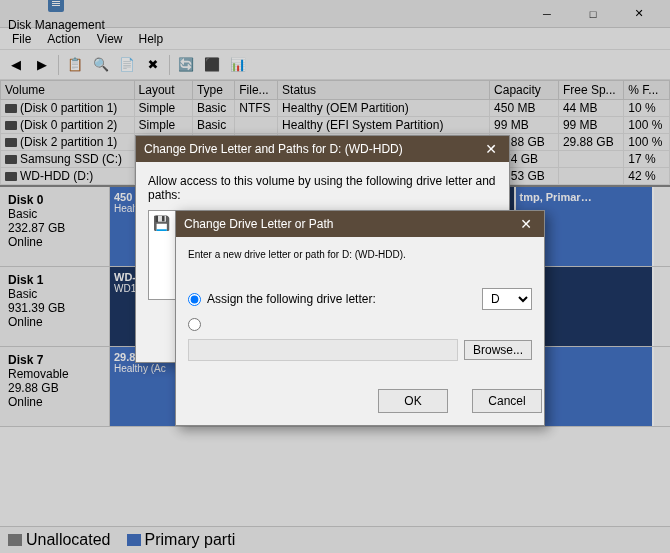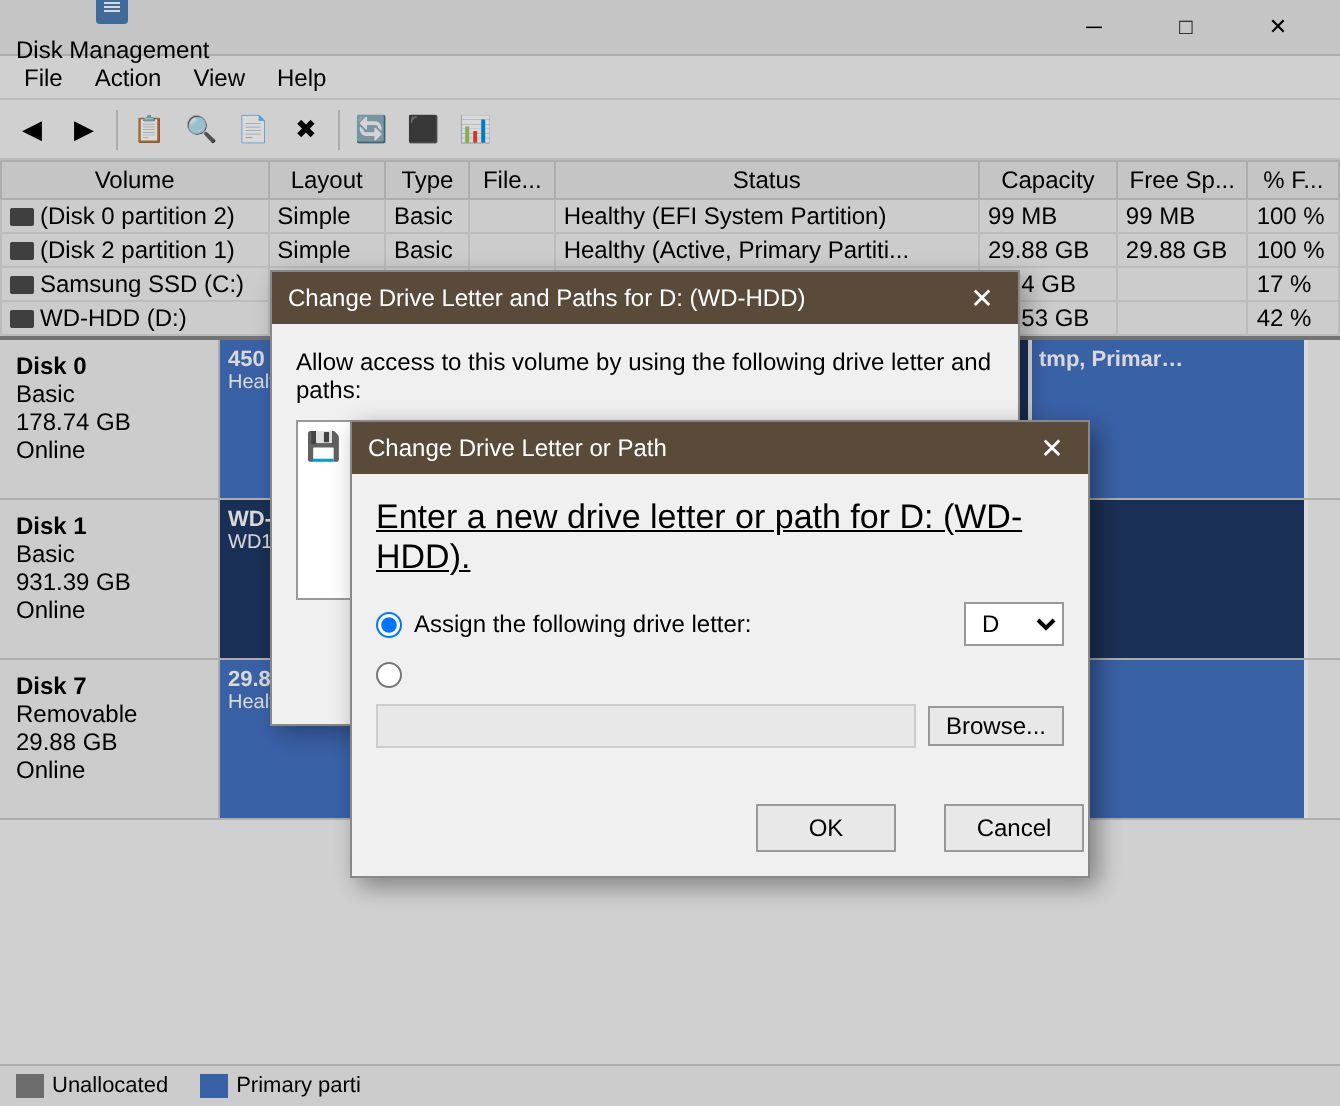--- a/index.html
+++ b/index.html
@@ -49,21 +49,21 @@
 
     
     .main-area { display: flex; flex-direction: column; height: calc(553px - 80px); }
 
     
     .table-area { flex: 0 0 auto; border-bottom: 2px solid #888; overflow: hidden; }
 
     table { width: 100%; border-collapse: collapse; font-size: 12px; }
     thead { background: #e8e8e8; }
     th {
-      border: 1px solid #ccc; padding: 2px 4px; text-align: center; font-weight: normal;
+      border: 1px solid #ccc; padding: 2px 4px; text-align: left; font-weight: normal;
       white-space: nowrap; overflow: hidden;
     }
     td { border: 1px solid #ddd; padding: 1px 4px; white-space: nowrap; overflow: hidden; }
     .col-volume { width: 110px; }
     .col-layout { width: 55px; }
     .col-type { width: 40px; }
     .col-file { width: 40px; }
     .col-status { width: 200px; }
     .col-cap { width: 65px; }
     .col-free { width: 55px; }
@@ -111,21 +111,21 @@
       display: flex;
       align-items: center;
       padding: 4px 8px;
       gap: 16px;
       border-top: 1px solid #ccc;
       background: #f0f0f0;
       position: absolute;
       bottom: 0;
       left: 0;
       right: 0;
-      font-size: 11px;
+      font-size: 16px;
     }
     .legend-item { display: flex; align-items: center; gap: 4px; }
     .legend-box { width: 14px; height: 12px; }
 
     
     .modal-overlay {
       position: fixed; top: 0; left: 0; right: 0; bottom: 0;
       background: rgba(0,0,0,0.15);
       z-index: 100;
     }
@@ -196,21 +196,21 @@
       background: #5a4a3a;
       color: white;
       display: flex;
       align-items: center;
       justify-content: space-between;
       padding: 0 8px;
       height: 26px;
       font-size: 12px;
     }
     .dialog2-content { padding: 12px; }
-    .dialog2-desc { margin-bottom: 12px; font-size: 17px; text-decoration: underline; }
+    .dialog2-desc { margin-bottom: 28px; font-size: 10px; }
     .radio-row {
       display: flex;
       align-items: center;
       gap: 6px;
       margin-bottom: 8px;
     }
     .radio-row input[type=radio] { margin: 0; }
     .radio-label { font-size: 12px; }
     .drive-select {
       width: 50px; height: 22px; border: 1px solid #999; background: white;
@@ -298,20 +298,30 @@
           <th class="col-layout">Layout</th>
           <th class="col-type">Type</th>
           <th class="col-file">File...</th>
           <th class="col-status">Status</th>
           <th class="col-cap">Capacity</th>
           <th class="col-free">Free Sp...</th>
           <th class="col-pct">% F...</th>
         </tr>
       </thead>
       <tbody id="table-body">
+      <tr>
+      <td class="col-volume"><span style="display:inline-block;width:12px;height:9px;background:#4a4a4a;margin-right:3px;vertical-align:middle;border-radius:1px;"></span>(Disk 0 partition 1)</td>
+      <td class="col-layout">Simple</td>
+      <td class="col-type">Basic</td>
+      <td class="col-file">NTFS</td>
+      <td class="col-status">Healthy (OEM Partition)</td>
+      <td class="col-cap">450 MB</td>
+      <td class="col-free">44 MB</td>
+      <td class="col-pct">10 %</td>
+    </tr>
           <tr>
       <td class="col-volume"><span style="display:inline-block;width:12px;height:9px;background:#4a4a4a;margin-right:3px;vertical-align:middle;border-radius:1px;"></span>(Disk 0 partition 2)</td>
       <td class="col-layout">Simple</td>
       <td class="col-type">Basic</td>
       <td class="col-file"></td>
       <td class="col-status">Healthy (EFI System Partition)</td>
       <td class="col-cap">99 MB</td>
       <td class="col-free">99 MB</td>
       <td class="col-pct">100 %</td>
     </tr>
@@ -348,21 +358,21 @@
         </tbody>
     </table>
   </div>
 
   <div class="disk-panel-area" style="position:relative;">
     <div id="disk-rows-container">
         <div class="disk-row">
           <div class="disk-label">
       <div class="disk-name">Disk 0</div>
       <div class="disk-type">Basic</div>
-      <div class="disk-size">178.74 GB</div>
+      <div class="disk-size">232.87 GB</div>
       <div class="disk-status">Online</div>
     </div>
           <div class="disk-partitions" style="padding-right: 16px;">
             <div class="partition-block" style="background: rgb(68, 114, 196); color: white; flex: 1 1 0%;">
               <span style="font-size:11px;font-weight:bold;">450 M...</span>
               <span style="font-size:10px;">Healt...</span>
             </div>
             <div class="partition-block" style="background: rgb(31, 56, 100); color: white; flex: 8 1 0%;">
               <span style="font-size:11px;font-weight:bold;">WD-...</span>
               <span style="font-size:10px;">WD1.3...</span>

